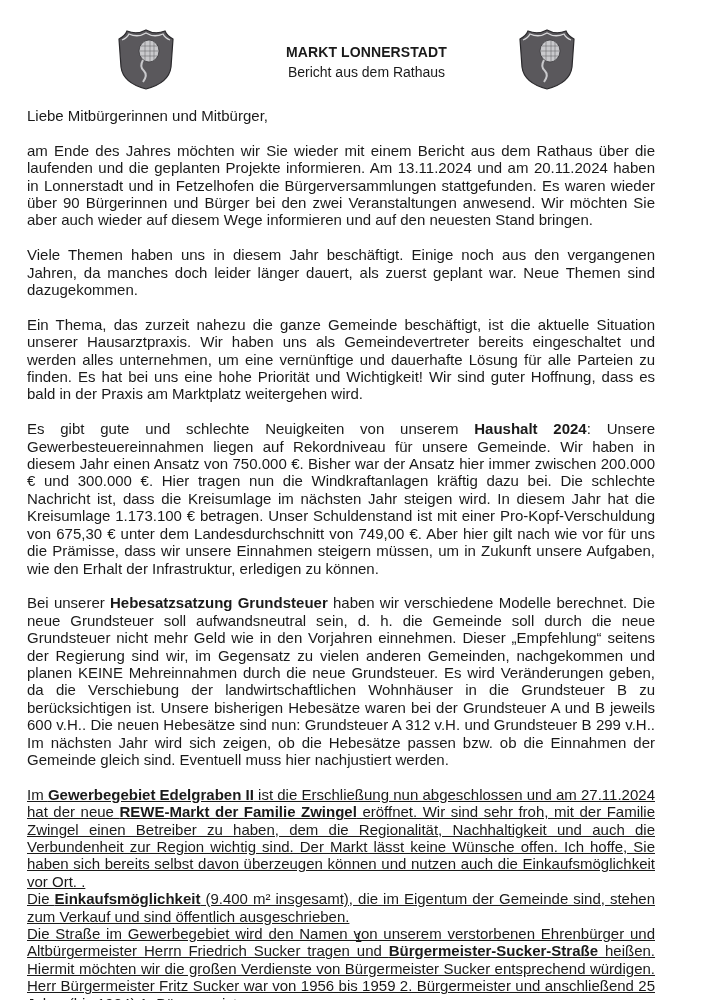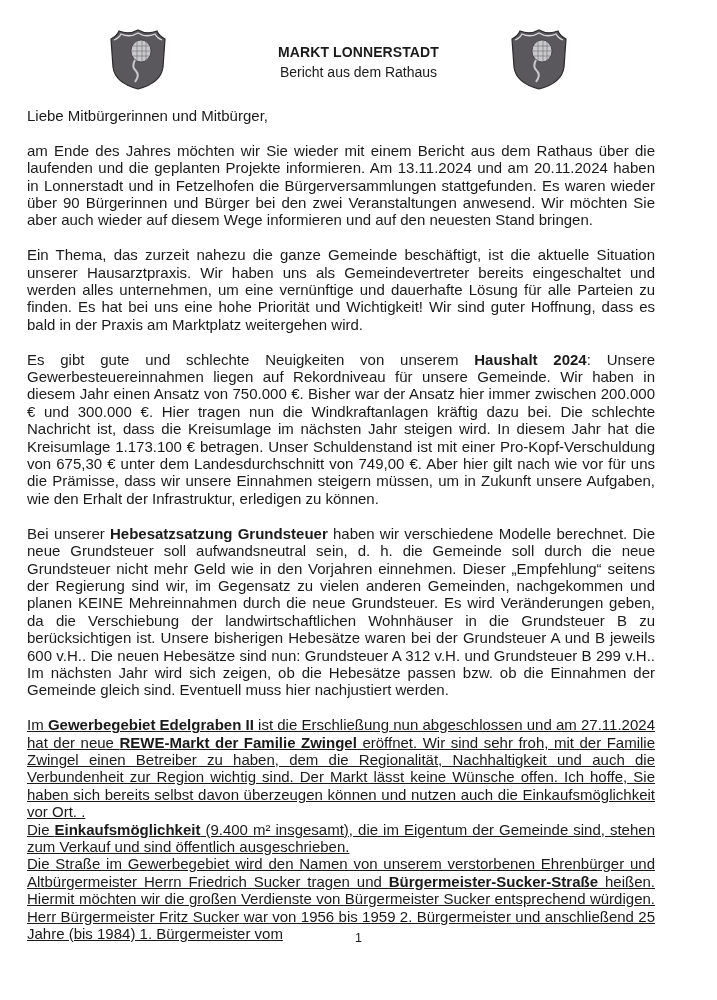--- a/index.html
+++ b/index.html
@@ -1,20 +1,20 @@
 <!DOCTYPE html>
 <html><head>
 <meta charset="utf-8">
 <style>
   html, body { margin: 0; padding: 0; background: #ffffff; }
   body {
     width: 717px; height: 1000px; position: relative; overflow: hidden;
     font-family: "Liberation Sans", sans-serif; color: #1a1a1a;
   }
-  .header { position: absolute; top: 0; left: 0; width: 572px; height: 100px; }
+  .header { position: absolute; top: 0; left: 8px; width: 572px; height: 100px; }
   .crest { position: absolute; top: 27px; width: 58px; height: 64px; }
   .crest-left { left: 109px; }
   .crest-right { left: 510px; }
   .title-block { position: absolute; top: 44px; left: 0; width: 717px; text-align: center; }
   .title { font-weight: bold; font-size: 14px; letter-spacing: 0.1px; }
   .subtitle { font-size: 14px; margin-top: 4px; }
   .body-text {
     position: absolute; left: 27px; top: 107px; width: 628px;
     font-size: 15px; line-height: 17.4px; text-align: justify;
   }
@@ -63,20 +63,21 @@
     </g>
     <path d="M26,33 Q22,40 27,44 Q31,48 26,55" fill="none" stroke="#c9c9cc" stroke-width="2"></path>
   </svg>
 </div>
 
 <div class="body-text">
   <p>Liebe Mitbürgerinnen und Mitbürger,</p>
 
   <p>am Ende des Jahres möchten wir Sie wieder mit einem Bericht aus dem Rathaus über die laufenden und die geplanten Projekte informieren. Am 13.11.2024 und am 20.11.2024 haben in Lonnerstadt und in Fetzelhofen die Bürgerversammlungen stattgefunden. Es waren wieder über 90 Bürgerinnen und Bürger bei den zwei Veranstaltungen anwesend. Wir möchten Sie aber auch wieder auf diesem Wege informieren und auf den neuesten Stand bringen.</p>
 
+  <p>Viele Themen haben uns in diesem Jahr beschäftigt. Einige noch aus den vergangenen Jahren, da manches doch leider länger dauert, als zuerst geplant war. Neue Themen sind dazugekommen.</p>
 
   <p>Ein Thema, das zurzeit nahezu die ganze Gemeinde beschäftigt, ist die aktuelle Situation unserer Hausarztpraxis. Wir haben uns als Gemeindevertreter bereits eingeschaltet und werden alles unternehmen, um eine vernünftige und dauerhafte Lösung für alle Parteien zu finden. Es hat bei uns eine hohe Priorität und Wichtigkeit! Wir sind guter Hoffnung, dass es bald in der Praxis am Marktplatz weitergehen wird.</p>
 
   <p><span>Es gibt gute und schlechte Neuigkeiten von unserem </span><b>Haushalt 2024</b><span>: Unsere Gewerbesteuereinnahmen liegen auf Rekordniveau für unsere Gemeinde. Wir haben in diesem Jahr einen Ansatz von 750.000 €. Bisher war der Ansatz hier immer zwischen 200.000 € und 300.000 €. Hier tragen nun die Windkraftanlagen kräftig dazu bei. Die schlechte Nachricht ist, dass die Kreisumlage im nächsten Jahr steigen wird. In diesem Jahr hat die Kreisumlage 1.173.100 € betragen. Unser Schuldenstand ist mit einer Pro-Kopf-Verschuldung von 675,30 € unter dem Landesdurchschnitt von 749,00 €. Aber hier gilt nach wie vor für uns die Prämisse, dass wir unsere Einnahmen steigern müssen, um in Zukunft unsere Aufgaben, wie den Erhalt der Infrastruktur, erledigen zu können.</span></p>
 
   <p><span>Bei unserer </span><b>Hebesatzsatzung Grundsteuer</b><span> haben wir verschiedene Modelle berechnet. Die neue Grundsteuer soll aufwandsneutral sein, d. h. die Gemeinde soll durch die neue Grundsteuer nicht mehr Geld wie in den Vorjahren einnehmen. Dieser „Empfehlung“ seitens der Regierung sind wir, im Gegensatz zu vielen anderen Gemeinden, nachgekommen und planen KEINE Mehreinnahmen durch die neue Grundsteuer. Es wird Veränderungen geben, da die Verschiebung der landwirtschaftlichen Wohnhäuser in die Grundsteuer B zu berücksichtigen ist. Unsere bisherigen Hebesätze waren bei der Grundsteuer A und B jeweils 600 v.H.. Die neuen Hebesätze sind nun: Grundsteuer A 312 v.H. und Grundsteuer B 299 v.H.. Im nächsten Jahr wird sich zeigen, ob die Hebesätze passen bzw. ob die Einnahmen der Gemeinde gleich sind. Eventuell muss hier nachjustiert werden.</span></p>
 
   <p class="tight"><span>Im </span><b>Gewerbegebiet Edelgraben II</b><span> ist die Erschließung nun abgeschlossen und am 27.11.2024 hat der neue </span><b>REWE-Markt der Familie Zwingel</b><span> eröffnet. Wir sind sehr froh, mit der Familie Zwingel einen Betreiber zu haben, dem die Regionalität, Nachhaltigkeit und auch die Verbundenheit zur Region wichtig sind. Der Markt lässt keine Wünsche offen. Ich hoffe, Sie haben sich bereits selbst davon überzeugen können und nutzen auch die Einkaufsmöglichkeit vor Ort. .</span></p>
 
   <p class="tight"><span>Die </span><b>Einkaufsmöglichkeit</b><span> (9.400 m² insgesamt), die im Eigentum der Gemeinde sind, stehen zum Verkauf und sind öffentlich ausgeschrieben.</span></p>

